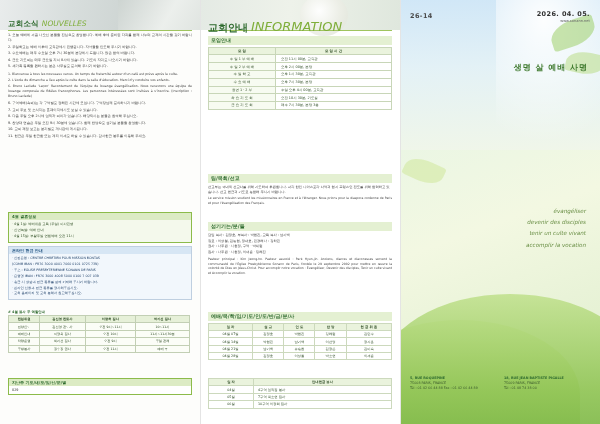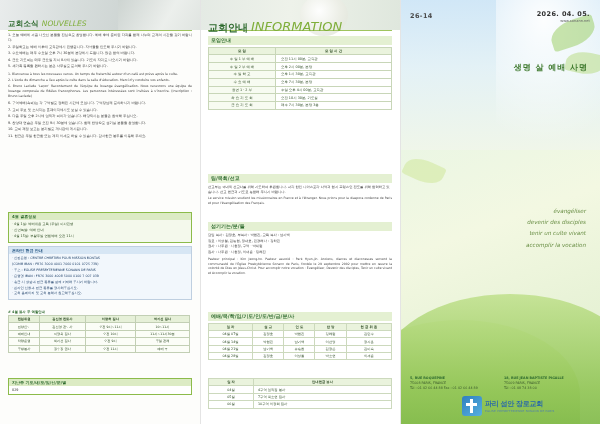--- a/index.html
+++ b/index.html
@@ -375,24 +375,17 @@
         <div>75008 PARIS, FRANCE</div>
         <div>Tél : 01 42 66 44 88  Fax : 01 42 66 44 89</div>
       </div>
       <div class="addr-col" style="left:104px;top:0;width:92px;">
         <div class="a1">18, RUE JEAN BAPTISTE PIGALLE</div>
         <div>75009 PARIS, FRANCE</div>
         <div>Tél : 01 48 74 38 00</div>
       </div>
     </div>
 
-    <div class="logo">
-      <div class="logo-mark"></div>
-      <div class="logo-txt">
-        <div class="t1">파리 섬안 장로교회</div>
-        <div class="t2">EGLISE PRESBYTERIENNE SONANN DE PARIS</div>
-      </div>
-    </div>
   </div>
 
   <div class="fold" style="left:200px;"></div>
   <div class="fold" style="left:400px;"></div>
 </div>
 
 </body></html>

